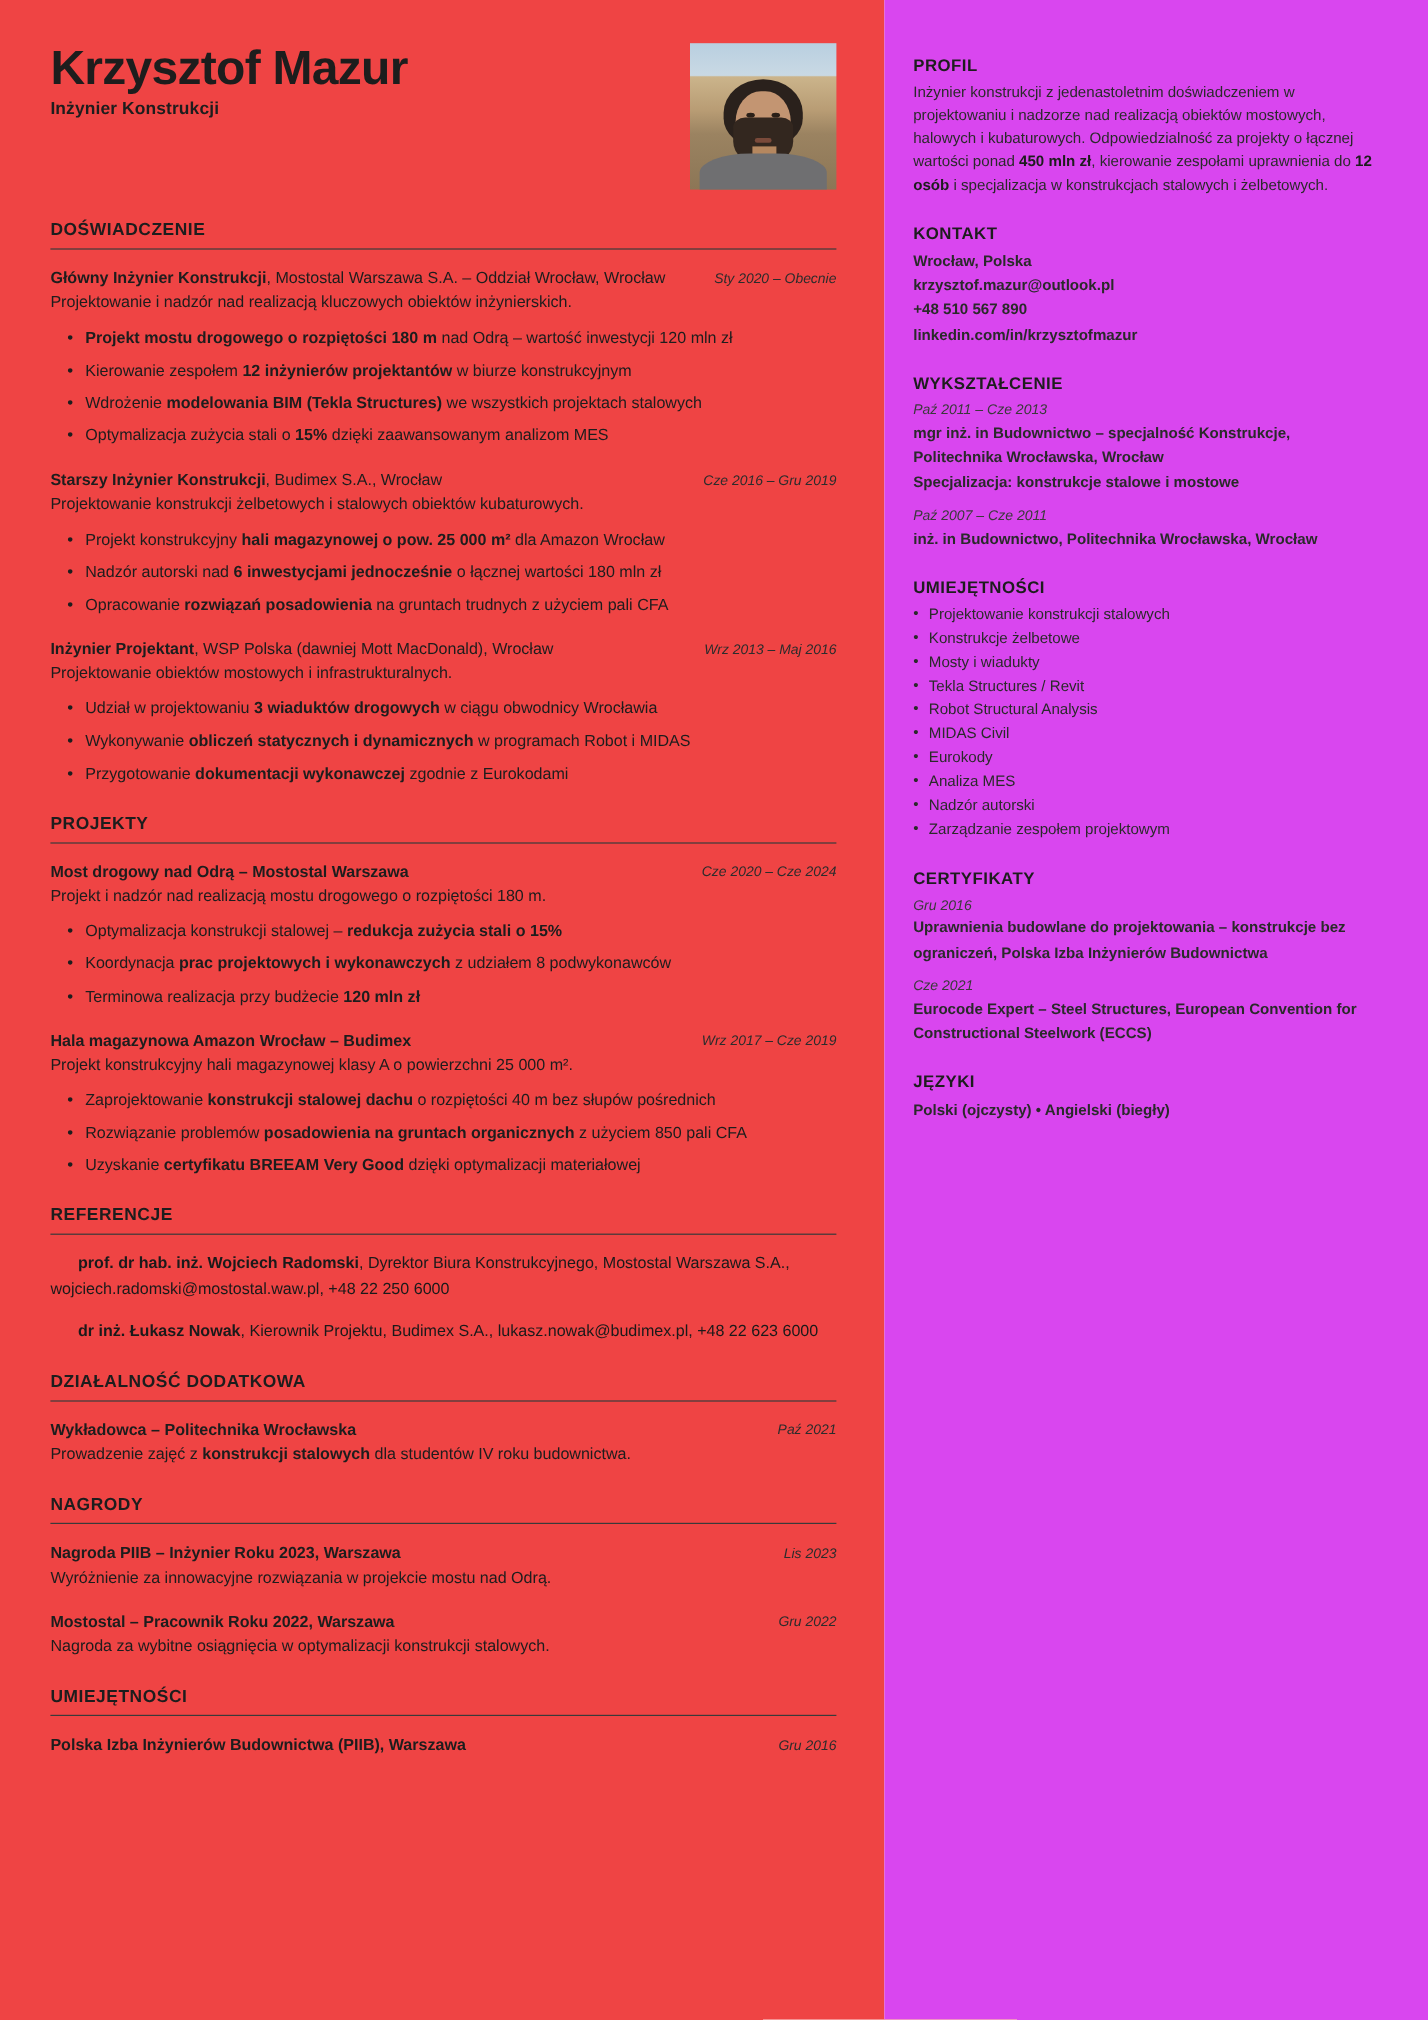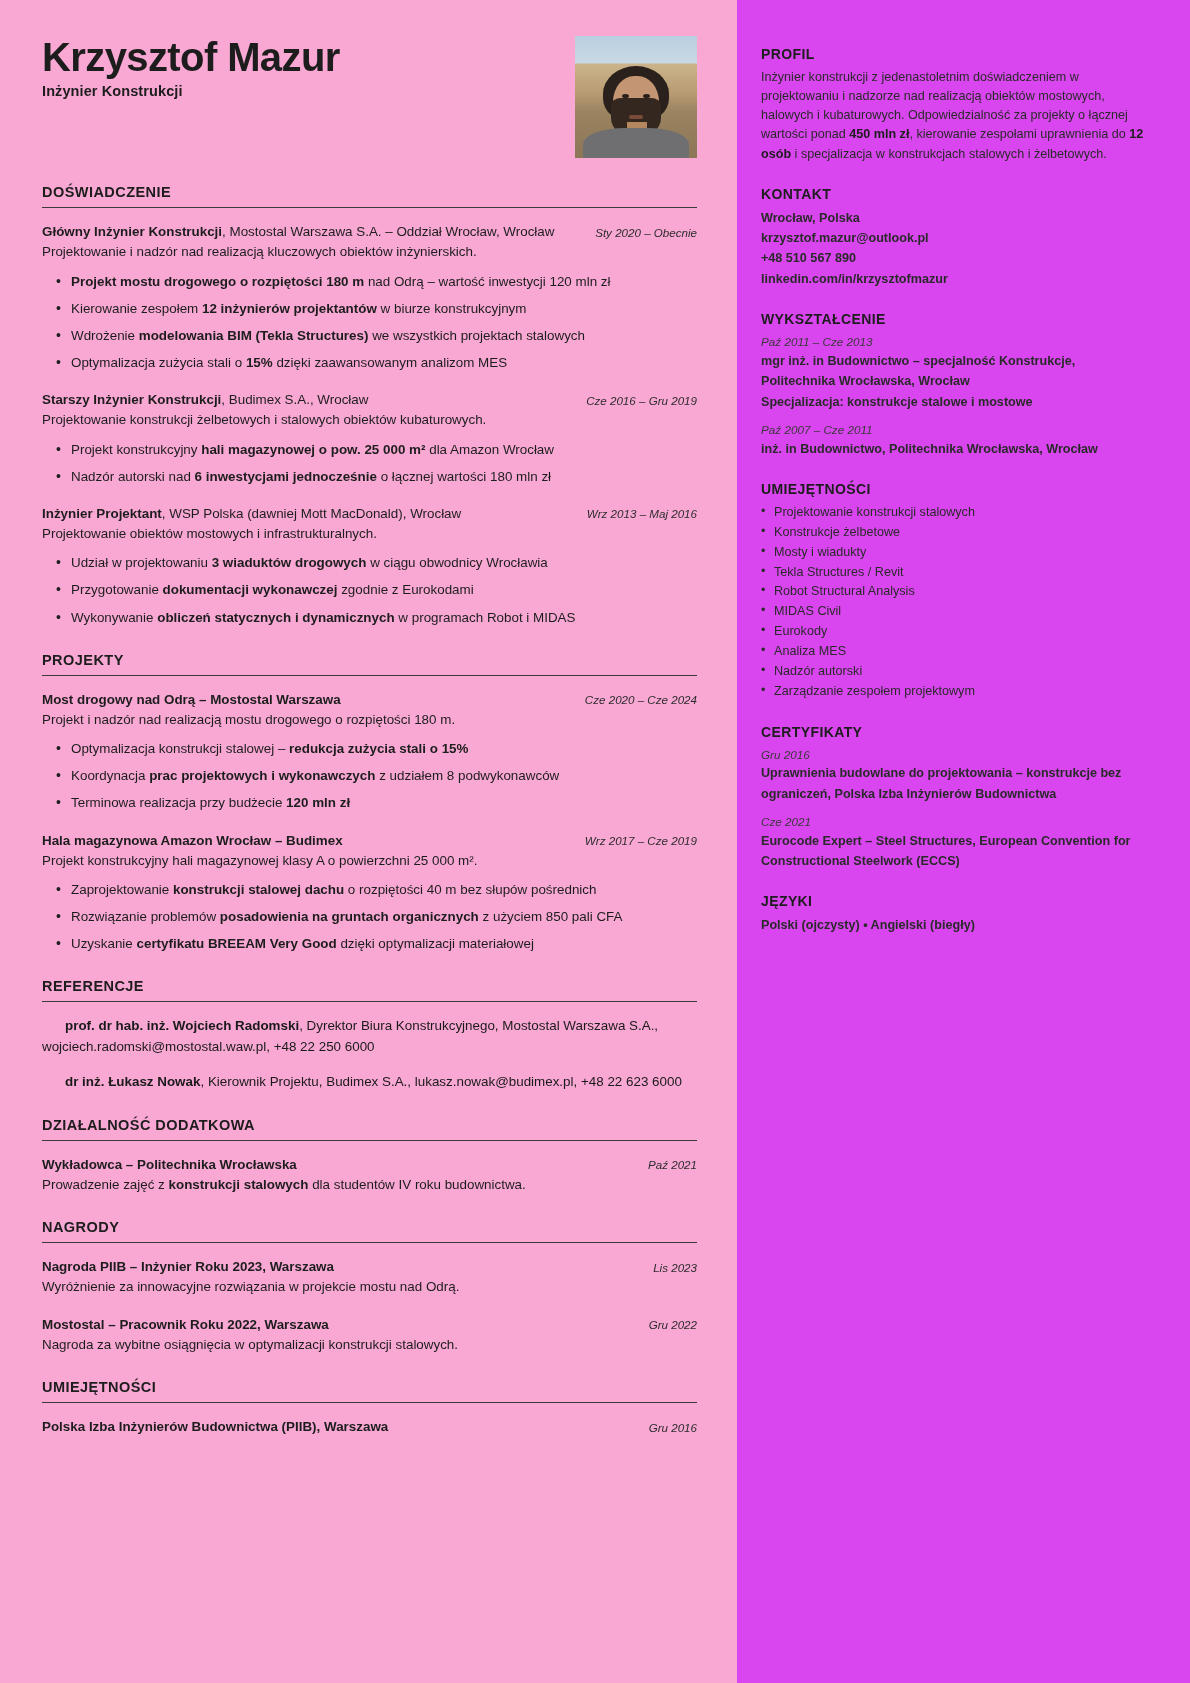--- a/index.html
+++ b/index.html
@@ -12,21 +12,21 @@
     color: #1a1a1a;
     overflow: hidden;
   }
 
   .page { display: flex; width: 1190px; height: 1683px; }
 
   
   .main-col {
     width: 737px;
     padding: 36px 40px 0 42px;
-    background: #f9a8d4;
+    background: #ef4444;
   }
 
   .header-row {
     display: flex;
     justify-content: space-between;
     align-items: flex-start;
     margin-bottom: 26px;
   }
 
   .name {
@@ -240,32 +240,33 @@
           </div>
           <div class="entry">
             <div class="entry-head">
               <div class="entry-title"><b>Starszy Inżynier Konstrukcji</b>, Budimex S.A., Wrocław</div>
               <div class="entry-date">Cze 2016 – Gru 2019</div>
             </div>
             <div class="entry-desc">Projektowanie konstrukcji żelbetowych i stalowych obiektów kubaturowych.</div>
             <ul class="bullets">
               <li>Projekt konstrukcyjny <b>hali magazynowej o pow. 25 000 m²</b> dla Amazon Wrocław</li>
               <li>Nadzór autorski nad <b>6 inwestycjami jednocześnie</b> o łącznej wartości 180 mln zł</li>
+              <li>Opracowanie <b>rozwiązań posadowienia</b> na gruntach trudnych z użyciem pali CFA</li>
             </ul>
           </div>
           <div class="entry">
             <div class="entry-head">
               <div class="entry-title"><b>Inżynier Projektant</b>, WSP Polska (dawniej Mott MacDonald), Wrocław</div>
               <div class="entry-date">Wrz 2013 – Maj 2016</div>
             </div>
             <div class="entry-desc">Projektowanie obiektów mostowych i infrastrukturalnych.</div>
             <ul class="bullets">
               <li>Udział w projektowaniu <b>3 wiaduktów drogowych</b> w ciągu obwodnicy Wrocławia</li>
+              <li>Wykonywanie <b>obliczeń statycznych i dynamicznych</b> w programach Robot i MIDAS</li>
               <li>Przygotowanie <b>dokumentacji wykonawczej</b> zgodnie z Eurokodami</li>
-              <li>Wykonywanie <b>obliczeń statycznych i dynamicznych</b> w programach Robot i MIDAS</li>
             </ul>
           </div>
         </div>
     </div>
 
     <div class="section">
       <div class="section-title">PROJEKTY</div>
       <div id="projects-list">
           <div class="entry">
             <div class="entry-head">

